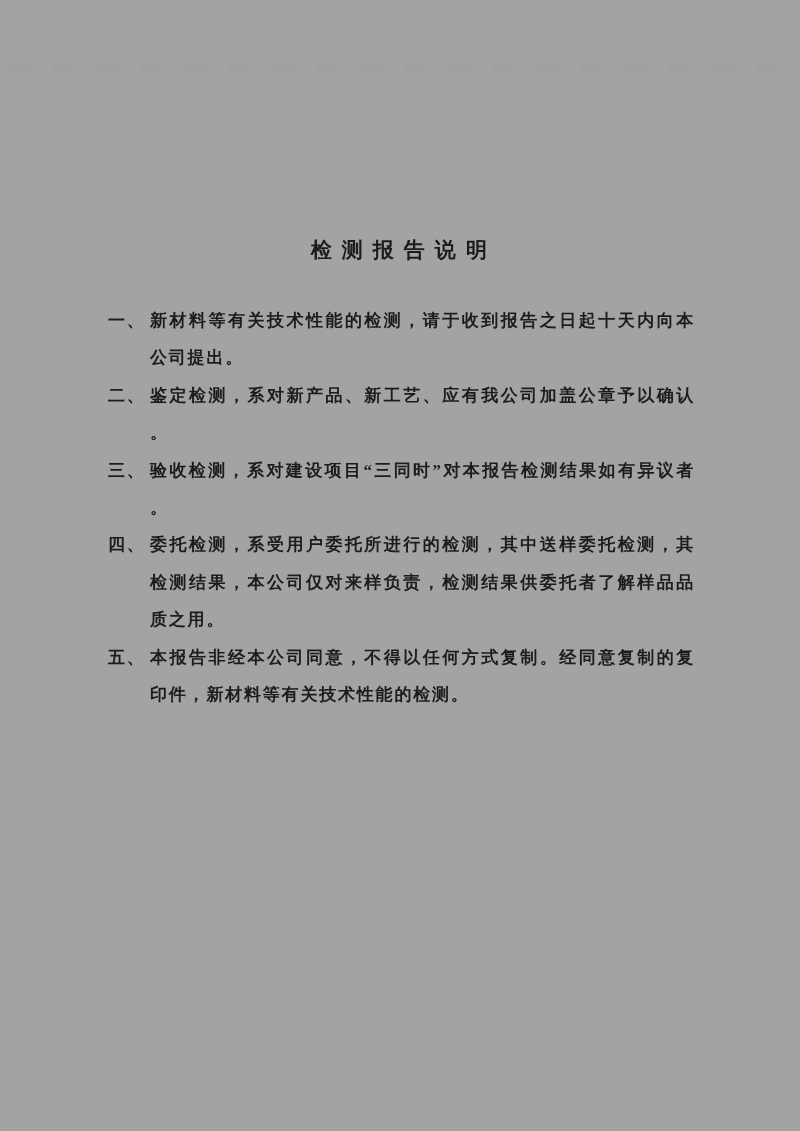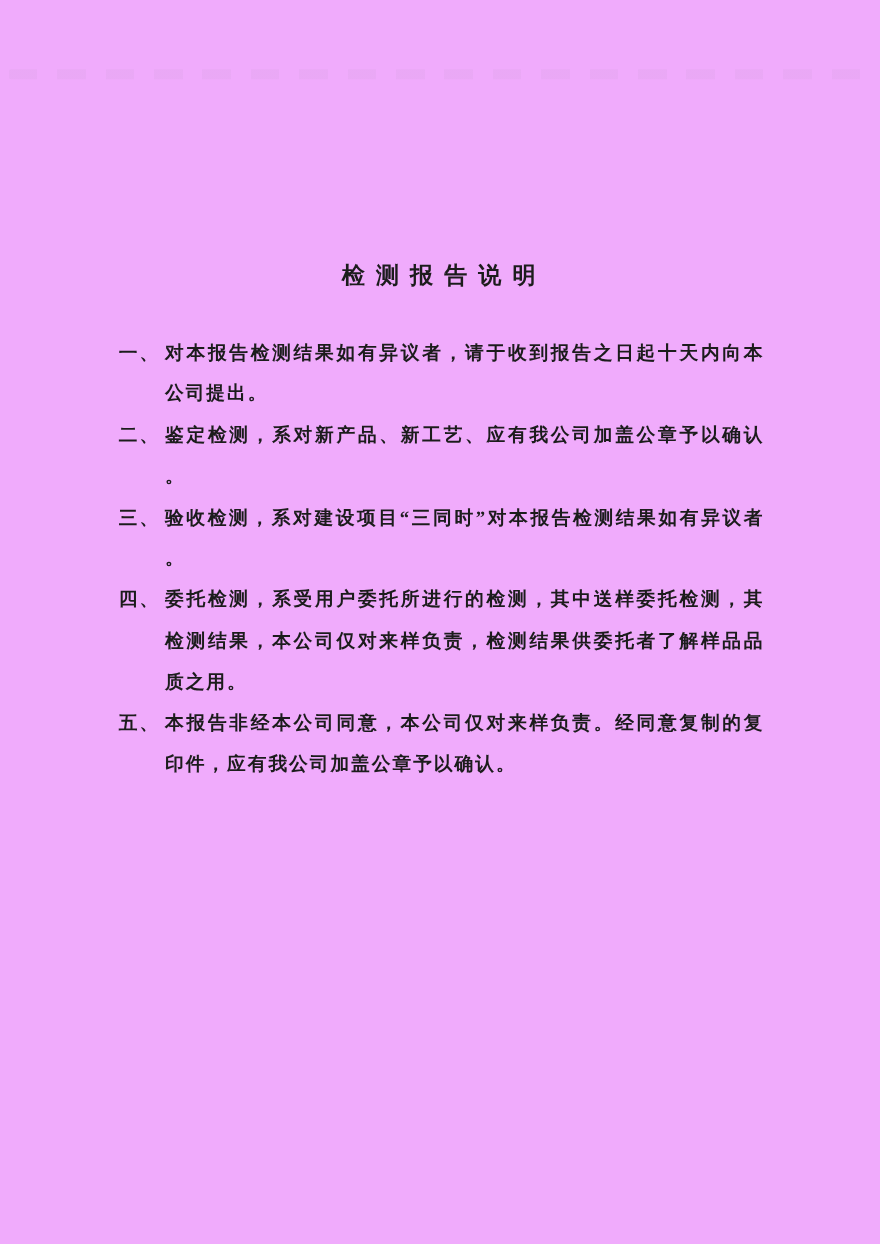--- a/index.html
+++ b/index.html
@@ -4,21 +4,21 @@
 <style>
   html, body {
     margin: 0;
     padding: 0;
     background: #ffffff;
   }
   .page {
     position: relative;
     width: 800px;
     height: 1131px;
-    background: #f0abfc;
+    background: #a3a3a3;
     overflow: hidden;
     font-family: "Liberation Serif", "DejaVu Serif", serif;
     color: #1c1c1c;
   }
   
   .scan-artifact {
     position: absolute;
     top: 63px;
     left: 8px;
     right: 8px;
@@ -76,37 +76,37 @@
 <div class="page">
 
   <div class="scan-artifact"></div>
 
   <h1 class="doc-title">检 测 报 告 说 明</h1>
 
   <div class="notes-list">
 
     <div class="note-item">
       <span class="note-num">一、</span>
-      <span class="note-text">对本报告检测结果如有异议者，请于收到报告之日起十天内向本公司提出。</span>
+      <span class="note-text">新材料等有关技术性能的检测，请于收到报告之日起十天内向本公司提出。</span>
     </div>
 
     <div class="note-item">
       <span class="note-num">二、</span>
       <span class="note-text">鉴定检测，系对新产品、新工艺、应有我公司加盖公章予以确认。</span>
     </div>
 
     <div class="note-item">
       <span class="note-num">三、</span>
       <span class="note-text">验收检测，系对建设项目“三同时”对本报告检测结果如有异议者。</span>
     </div>
 
     <div class="note-item">
       <span class="note-num">四、</span>
       <span class="note-text">委托检测，系受用户委托所进行的检测，其中送样委托检测，其检测结果，本公司仅对来样负责，检测结果供委托者了解样品品质之用。</span>
     </div>
 
     <div class="note-item">
       <span class="note-num">五、</span>
-      <span class="note-text">本报告非经本公司同意，本公司仅对来样负责。经同意复制的复印件，应有我公司加盖公章予以确认。</span>
+      <span class="note-text">本报告非经本公司同意，不得以任何方式复制。经同意复制的复印件，新材料等有关技术性能的检测。</span>
     </div>
 
   </div>
 </div>
 
 </body></html>

